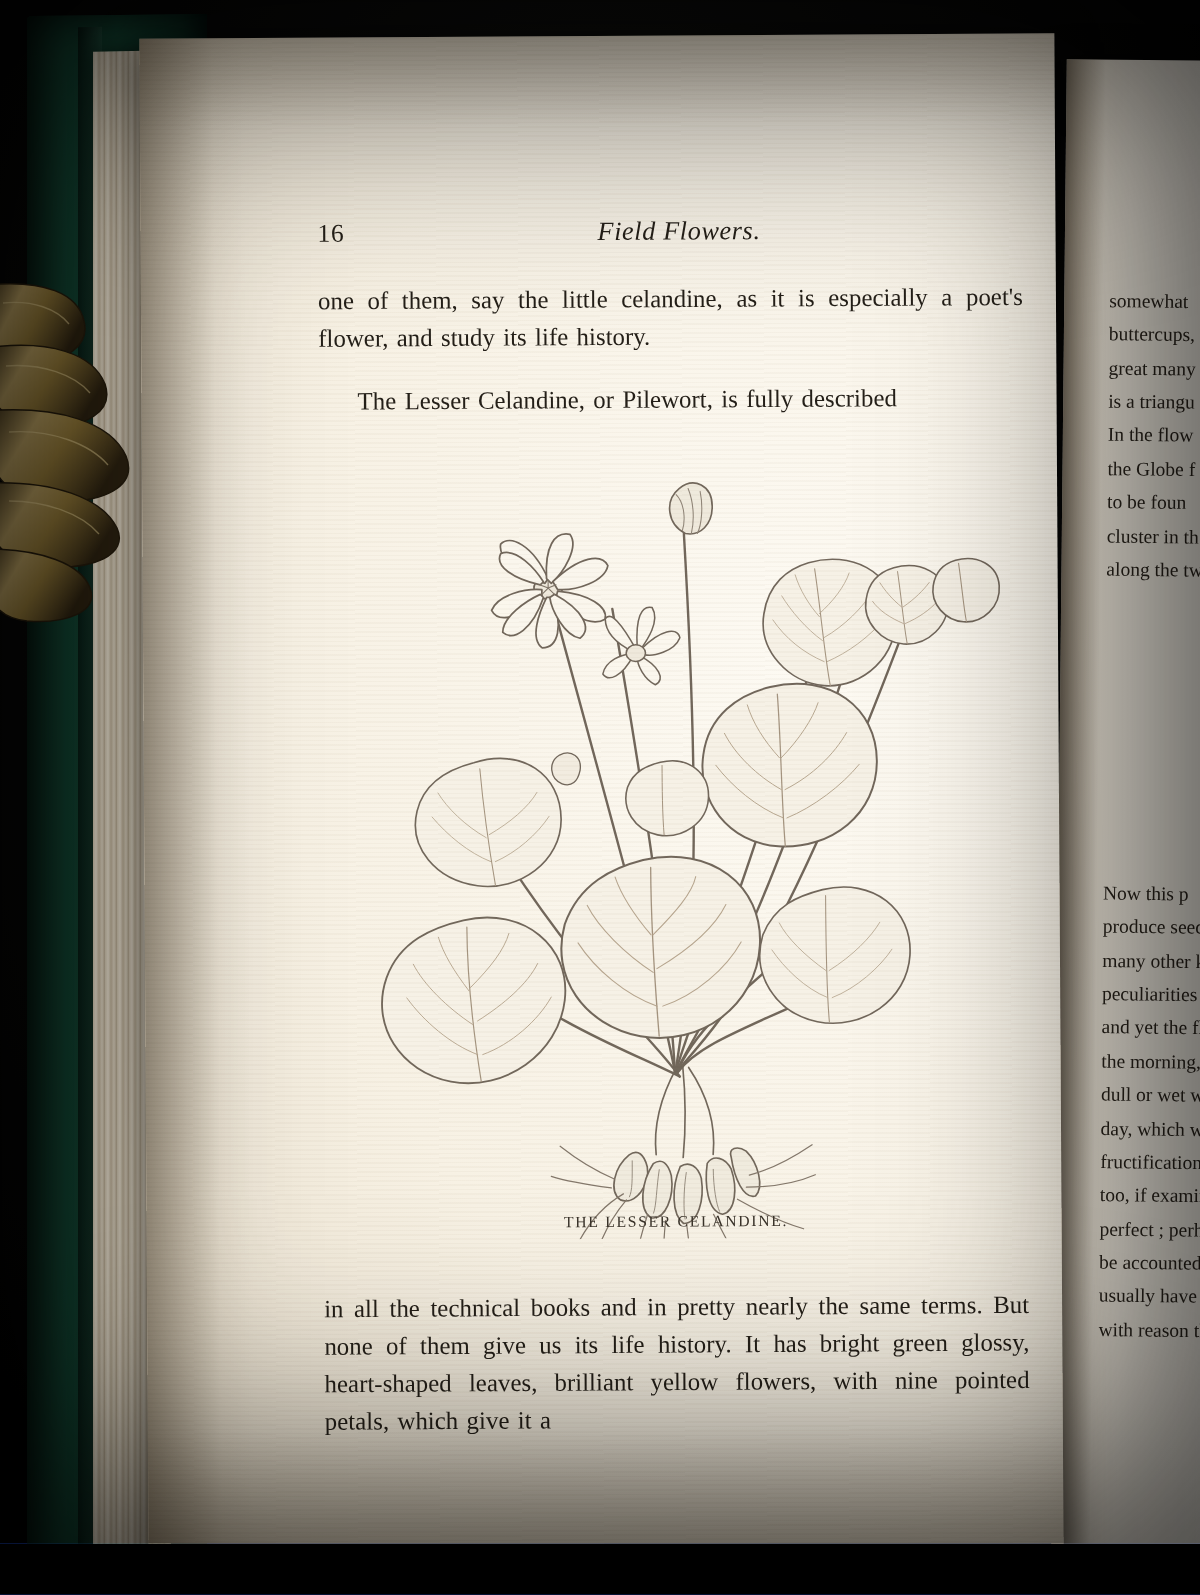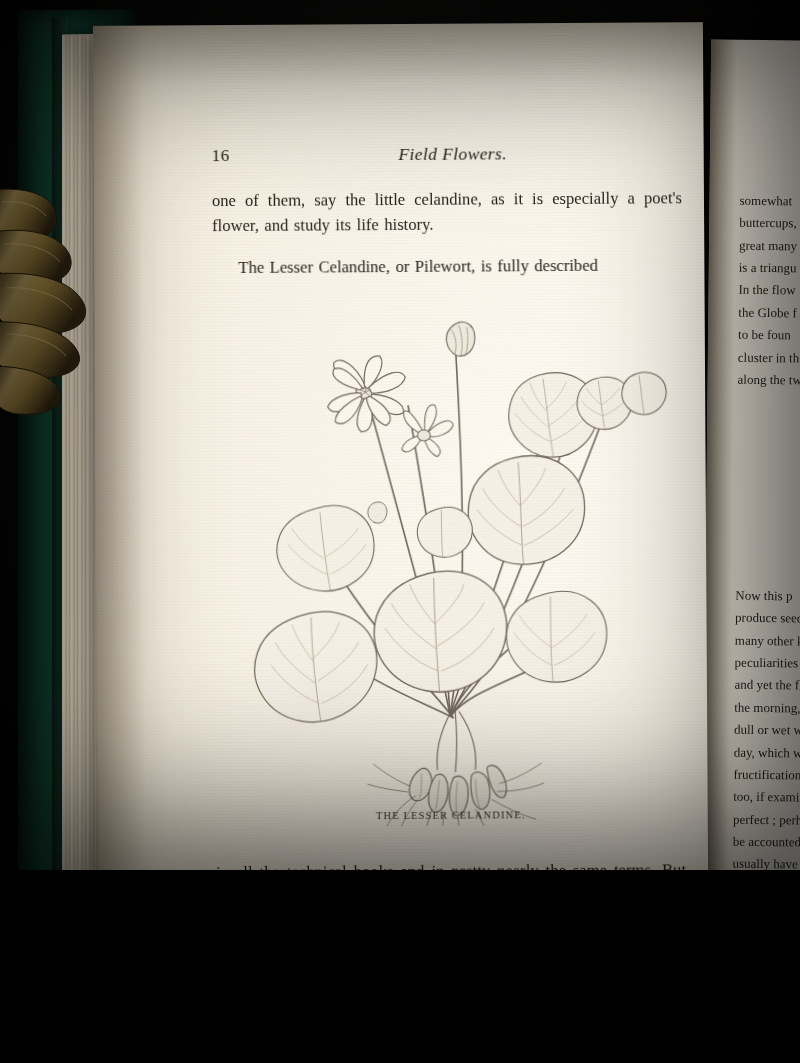--- a/index.html
+++ b/index.html
@@ -10,21 +10,21 @@
   body {
     width: 800px;
     height: 1063px;
     overflow: hidden;
     font-family: "Liberation Serif", serif;
   }
 
   .photo {
     position: relative;
     width: 800px;
-    height: 870px;
+    height: 1029px;
     background: #1d4ed8;
     overflow: hidden;
   }
 
   
   .backdrop {
     position: absolute;
     inset: 0;
     background:
       radial-gradient(ellipse at 50% 40%, #1a1a18 0%, #0a0a09 55%, #000 100%);

